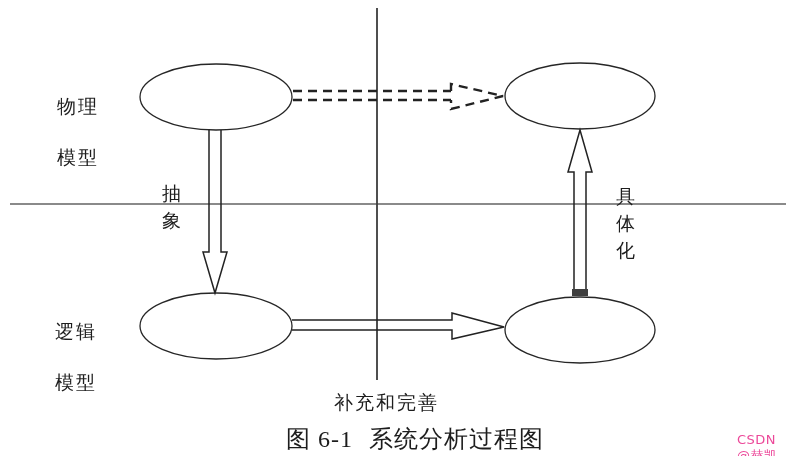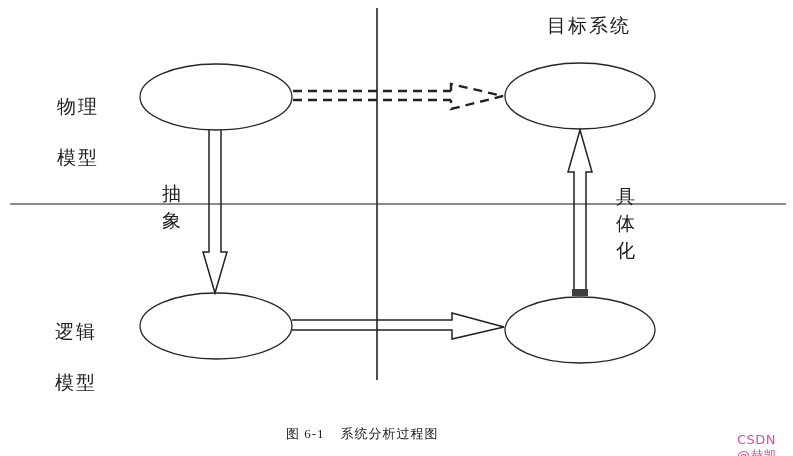--- a/index.html
+++ b/index.html
@@ -15,21 +15,21 @@
   .lbl{
     position:absolute;
     white-space:nowrap;
     font-size:19px;
     letter-spacing:2px;
     line-height:1;
     color:#1d1d1d;
   }
   .vstack span{display:block;line-height:28px;letter-spacing:2px;margin-top:23px;}
   .charstack span{display:block;line-height:27px;text-align:center;}
-  .caption{font-size:13px;letter-spacing:1px;}
+  .caption{font-size:24px;letter-spacing:1px;}
   .caption .gap{display:inline-block;width:16px;}
   .watermark{
     position:absolute;
     font-family:"DejaVu Sans","Liberation Sans",sans-serif;
     font-size:13px;
     letter-spacing:0.5px;
     color:#ec4899;
     margin-left:32px;
   }
 </style>
@@ -55,40 +55,40 @@
     </g>
 
     <path d="M209,130 L209,252 L203,252 L215,293 L227,252 L221,252 L221,130" fill="none" stroke="#222222" stroke-width="1.5"></path>
 
     <path d="M292,320 L452,320 L452,313 L504,327 L452,339 L452,330 L292,330" fill="none" stroke="#222222" stroke-width="1.5"></path>
 
     <path d="M574,296 L574,172 L568,172 L580,130 L592,172 L586,172 L586,296" fill="none" stroke="#222222" stroke-width="1.5"></path>
     <rect x="572" y="289" width="16" height="7" fill="#3f3f3f"></rect>
   </svg>
 
-  <div class="lbl" style="left:547px;top:16px;">目标系统</div>
 
   <div class="lbl vstack" style="left:57px;top:70px;">
     <span>物理</span>
     <span>模型</span>
   </div>
   <div class="lbl vstack" style="left:55px;top:295px;">
     <span>逻辑</span>
     <span>模型</span>
   </div>
 
   <div class="lbl charstack" style="left:162px;top:180px;">
     <span>抽</span>
     <span>象</span>
   </div>
   <div class="lbl charstack" style="left:616px;top:183px;">
     <span>具</span>
     <span>体</span>
     <span>化</span>
   </div>
+  <div class="lbl" style="left:334px;top:393px;">补充和完善</div>
 
   <div class="lbl caption" style="left:286px;top:427px;">
     <span>图 6-1</span><span class="gap"></span><span>系统分析过程图</span>
   </div>
 
   <div class="watermark" style="left:705px;top:432px;">CSDN @赫凯</div>
 
 </div>
 
 </body></html>

